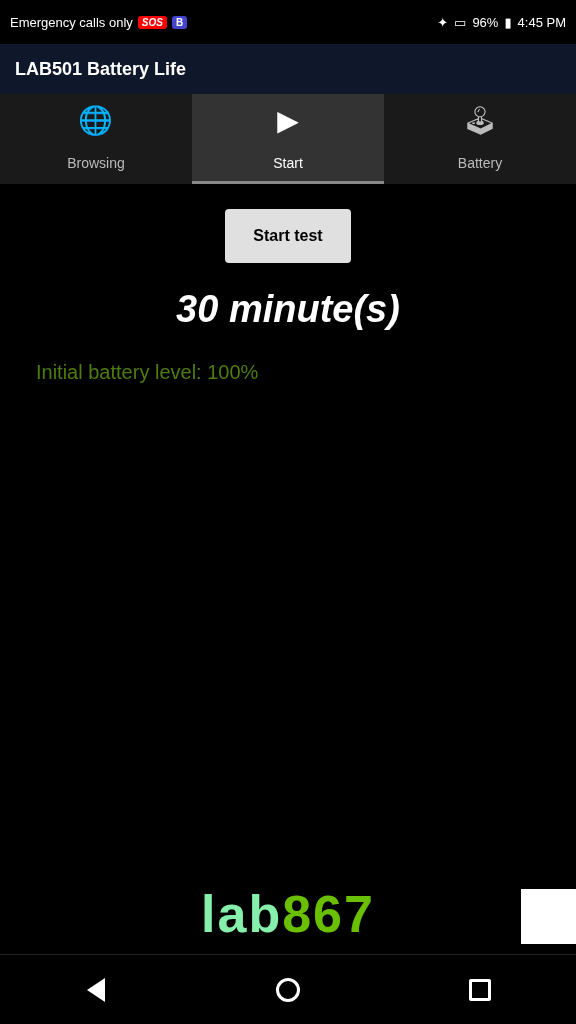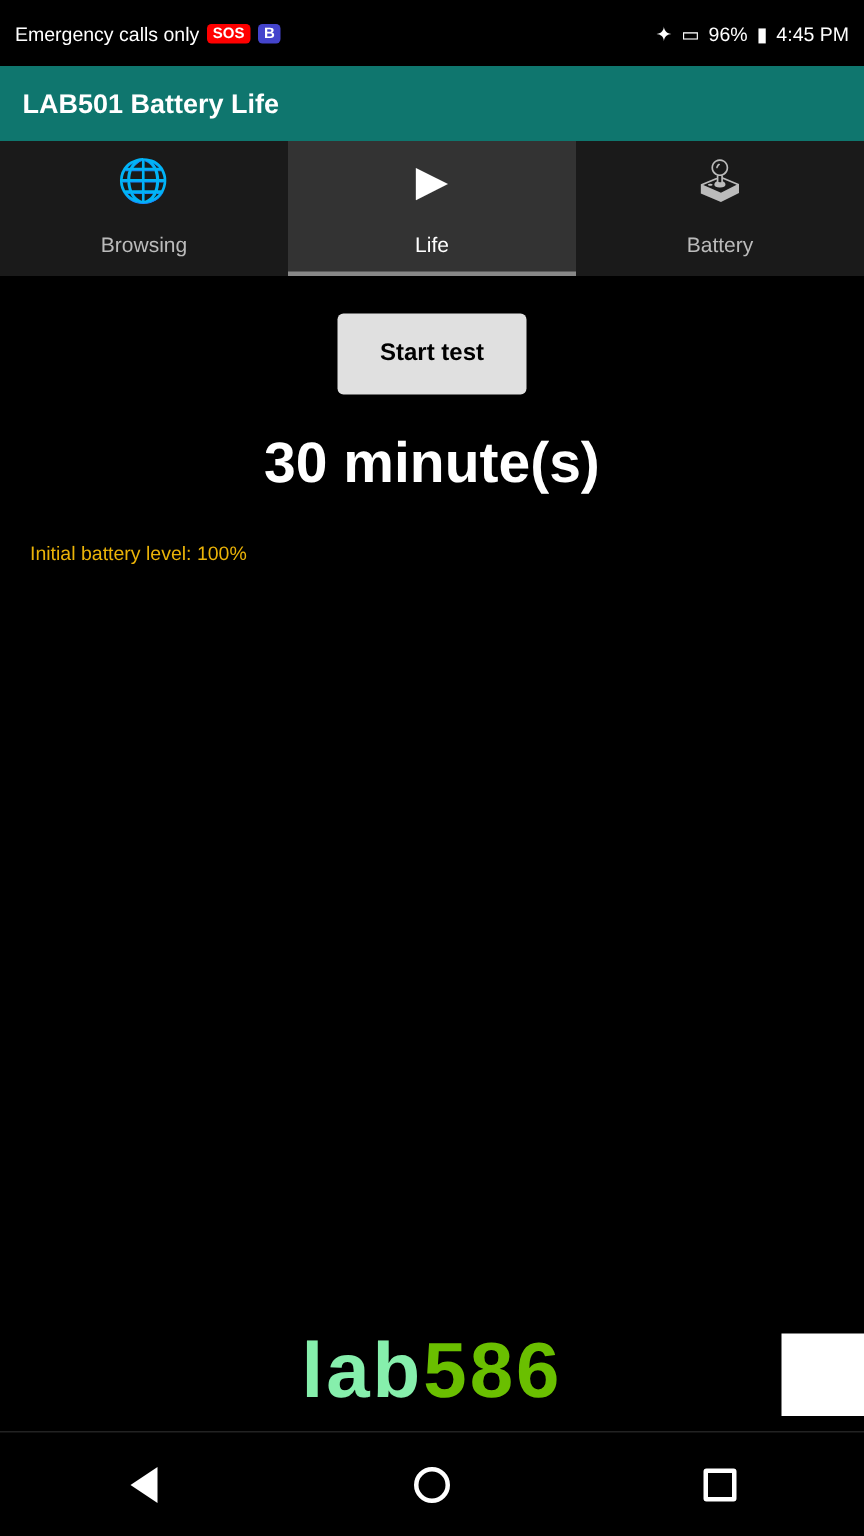--- a/index.html
+++ b/index.html
@@ -36,20 +36,21 @@
       gap: 5px;
     }
 
     .sos-badge {
       background: red;
       color: #fff;
       font-size: 10px;
       font-weight: bold;
       padding: 1px 4px;
       border-radius: 3px;
+      font-style: italic;
     }
 
     .bt-badge {
       background: #4444cc;
       color: #fff;
       font-size: 10px;
       font-weight: bold;
       padding: 1px 4px;
       border-radius: 3px;
     }
@@ -59,21 +60,21 @@
       font-size: 13px;
       display: flex;
       align-items: center;
       gap: 6px;
     }
 
     
     #title-bar {
       width: 100%;
       height: 50px;
-      background: #0f766e;
+      background: #0f172a;
       display: flex;
       align-items: center;
       padding: 0 15px;
     }
 
     #title-bar span {
       color: #fff;
       font-size: 18px;
       font-weight: bold;
     }
@@ -153,33 +154,35 @@
       text-align: center;
     }
 
     
     .timer-display {
       color: #fff;
       font-size: 38px;
       font-weight: bold;
       margin-bottom: 30px;
       text-align: left;
+      font-style: italic;
     }
 
     
     .battery-info {
       width: 100%;
       text-align: left;
       padding-left: 5px;
     }
 
     .battery-info p {
-      color: #eab308;
-      font-size: 13px;
+      color: #4d7c0f;
+      font-size: 20px;
       margin-bottom: 5px;
+      margin-left: 16px;
     }
 
     
     #logo-area {
       position: absolute;
       bottom: 80px;
       left: 50%;
       transform: translateX(-50%);
       text-align: center;
     }
@@ -279,21 +282,21 @@
   <span>LAB501 Battery Life</span>
 </div>
 
 <div id="tab-bar">
   <div class="tab">
     <span class="tab-icon">🌐</span>
     <span class="tab-label">Browsing</span>
   </div>
   <div class="tab active">
     <span class="tab-icon">▶</span>
-    <span class="tab-label">Life</span>
+    <span class="tab-label">Start</span>
   </div>
   <div class="tab">
     <span class="tab-icon">🕹</span>
     <span class="tab-label">Battery</span>
   </div>
 </div>
 
 <div id="main-content">
   <div class="button-row">
     <button class="action-btn">Start test</button>
@@ -301,21 +304,21 @@
 
   <div class="timer-display">30 minute(s)</div>
 
   <div class="battery-info">
     <p>Initial battery level: 100%</p>
   </div>
 </div>
 
 <div id="logo-area">
   <span class="logo-text">
-    <span class="logo-lab">lab</span><span class="logo-501">586</span>
+    <span class="logo-lab">lab</span><span class="logo-501">867</span>
   </span>
 </div>
 
 <div id="floating-square"></div>
 
 <div id="nav-bar">
   <div class="nav-btn">
     <div class="nav-back"></div>
   </div>
   <div class="nav-btn">

